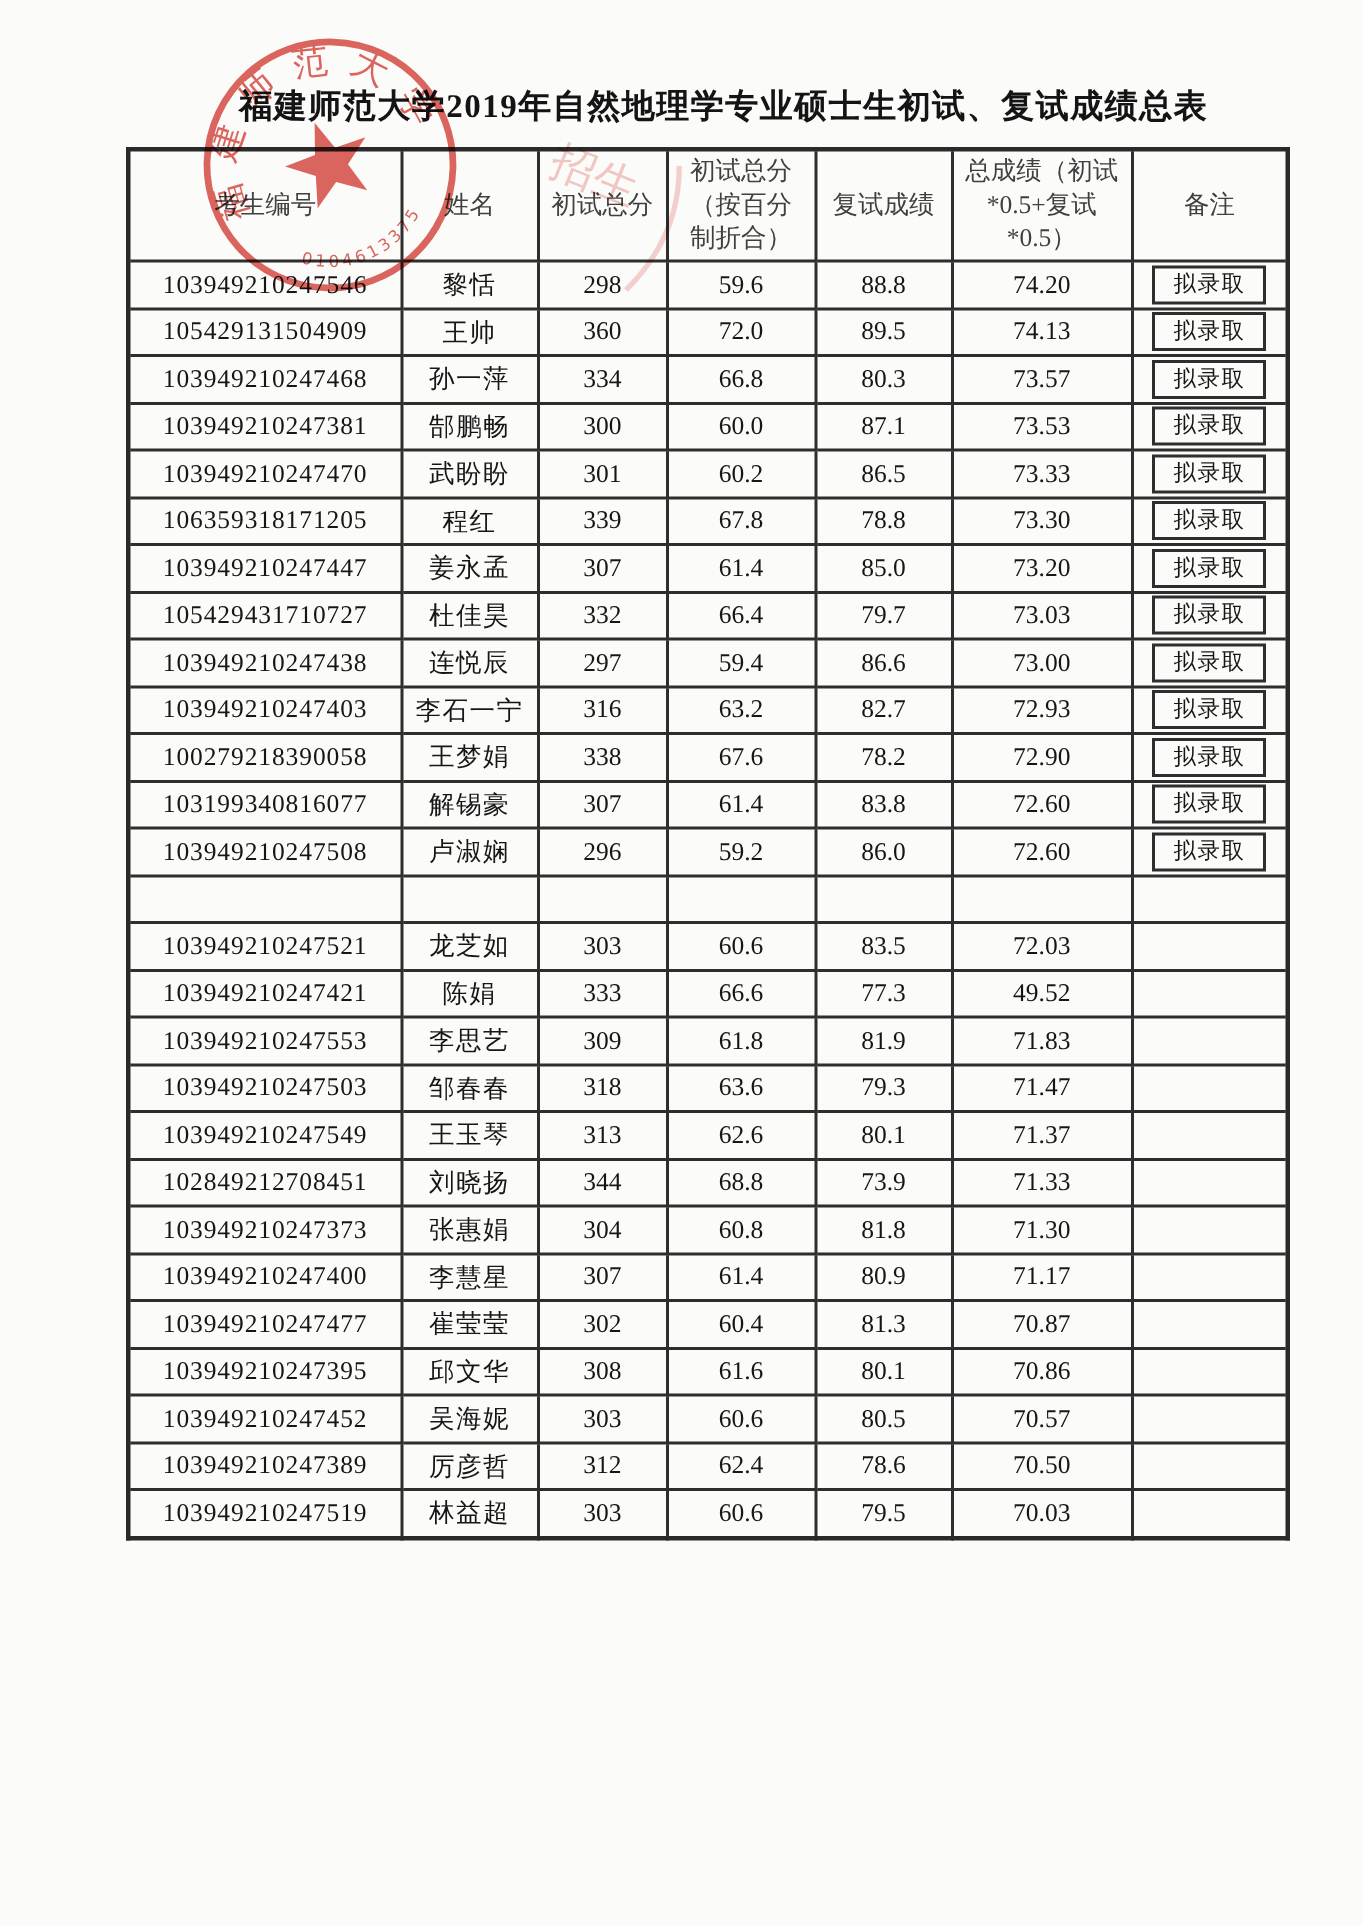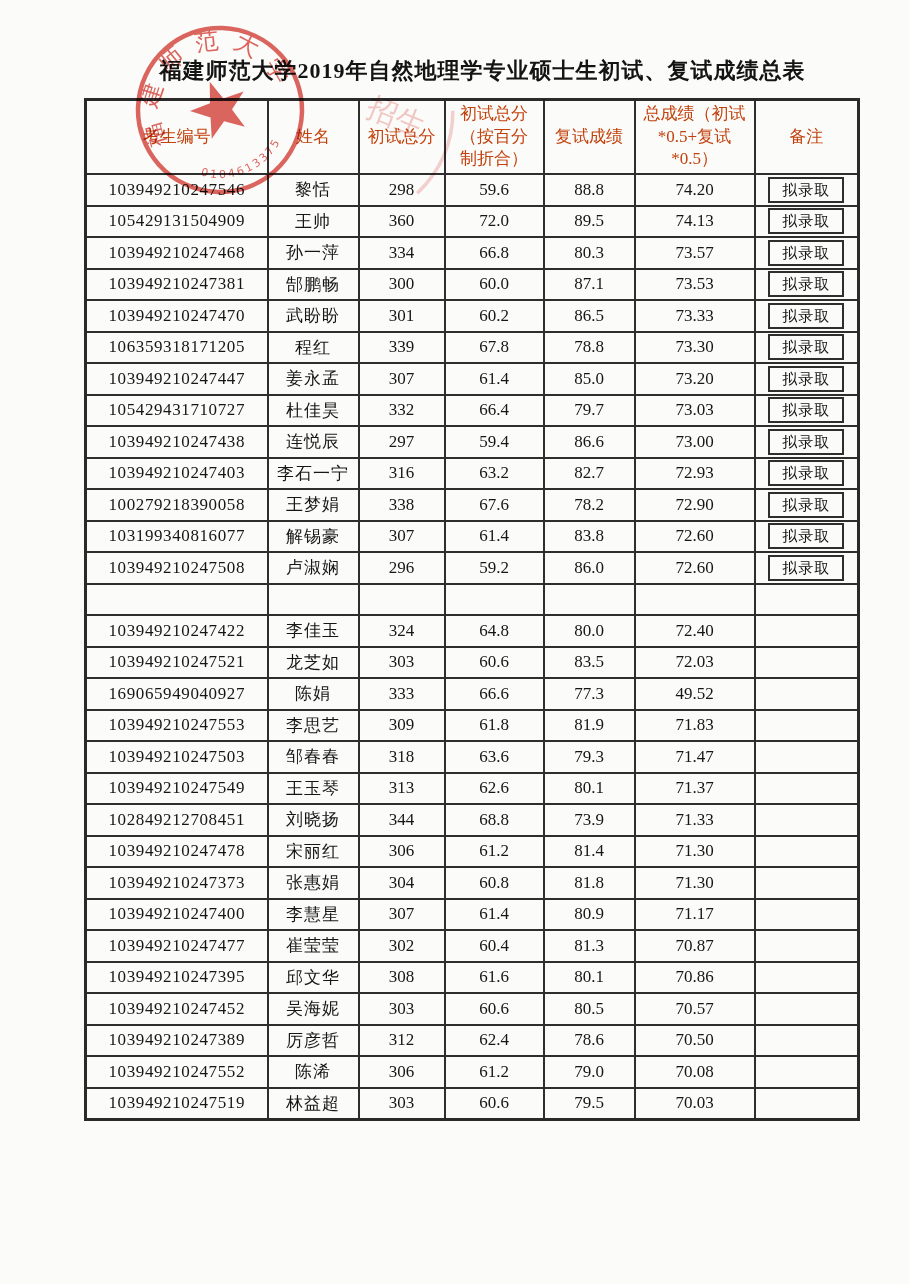--- a/index.html
+++ b/index.html
@@ -36,21 +36,21 @@
     vertical-align:middle;
     padding:0;
     overflow:hidden;
   }
   table.scores th {
     height:72px;
     font-weight:normal;
     font-size:17px;
     line-height:1.35;
     white-space:pre-line;
-    color:#c2410c;
+    color:#404040;
   }
   table.scores td {
     height:29.5px;
     font-size:17px;
     color:#161616;
   }
   td.cell-id { letter-spacing:0.6px; font-size:17px; }
   td.cell-name { font-size:17px; letter-spacing:1px; }
   .remark-box {
     width:72px; height:22px; line-height:22px;
@@ -305,46 +305,35 @@
           <td class="cell-name"></td>
           <td></td>
           <td></td>
           <td></td>
           <td></td>
           <td>
             <div class="remark-box"></div>
           </td>
         </tr>
 
-        <tr>
-          <td class="cell-id">103949210247422</td>
-          <td class="cell-name">李佳玉</td>
-          <td>324</td>
-          <td>64.8</td>
-          <td>80.0</td>
-          <td>72.40</td>
-          <td>
-            <div class="remark-box"></div>
-          </td>
-        </tr>
 
         <tr>
           <td class="cell-id">103949210247521</td>
           <td class="cell-name">龙芝如</td>
           <td>303</td>
           <td>60.6</td>
           <td>83.5</td>
           <td>72.03</td>
           <td>
             <div class="remark-box"></div>
           </td>
         </tr>
 
         <tr>
-          <td class="cell-id">169065949040927</td>
+          <td class="cell-id">103949210247421</td>
           <td class="cell-name">陈娟</td>
           <td>333</td>
           <td>66.6</td>
           <td>77.3</td>
           <td>49.52</td>
           <td>
             <div class="remark-box"></div>
           </td>
         </tr>
 
@@ -389,31 +378,20 @@
           <td class="cell-name">刘晓扬</td>
           <td>344</td>
           <td>68.8</td>
           <td>73.9</td>
           <td>71.33</td>
           <td>
             <div class="remark-box"></div>
           </td>
         </tr>
 
-        <tr>
-          <td class="cell-id">103949210247478</td>
-          <td class="cell-name">宋丽红</td>
-          <td>306</td>
-          <td>61.2</td>
-          <td>81.4</td>
-          <td>71.30</td>
-          <td>
-            <div class="remark-box"></div>
-          </td>
-        </tr>
 
         <tr>
           <td class="cell-id">103949210247373</td>
           <td class="cell-name">张惠娟</td>
           <td>304</td>
           <td>60.8</td>
           <td>81.8</td>
           <td>71.30</td>
           <td>
             <div class="remark-box"></div>
@@ -473,31 +451,20 @@
           <td class="cell-name">厉彦哲</td>
           <td>312</td>
           <td>62.4</td>
           <td>78.6</td>
           <td>70.50</td>
           <td>
             <div class="remark-box"></div>
           </td>
         </tr>
 
-        <tr>
-          <td class="cell-id">103949210247552</td>
-          <td class="cell-name">陈浠</td>
-          <td>306</td>
-          <td>61.2</td>
-          <td>79.0</td>
-          <td>70.08</td>
-          <td>
-            <div class="remark-box"></div>
-          </td>
-        </tr>
 
         <tr>
           <td class="cell-id">103949210247519</td>
           <td class="cell-name">林益超</td>
           <td>303</td>
           <td>60.6</td>
           <td>79.5</td>
           <td>70.03</td>
           <td>
             <div class="remark-box"></div>

